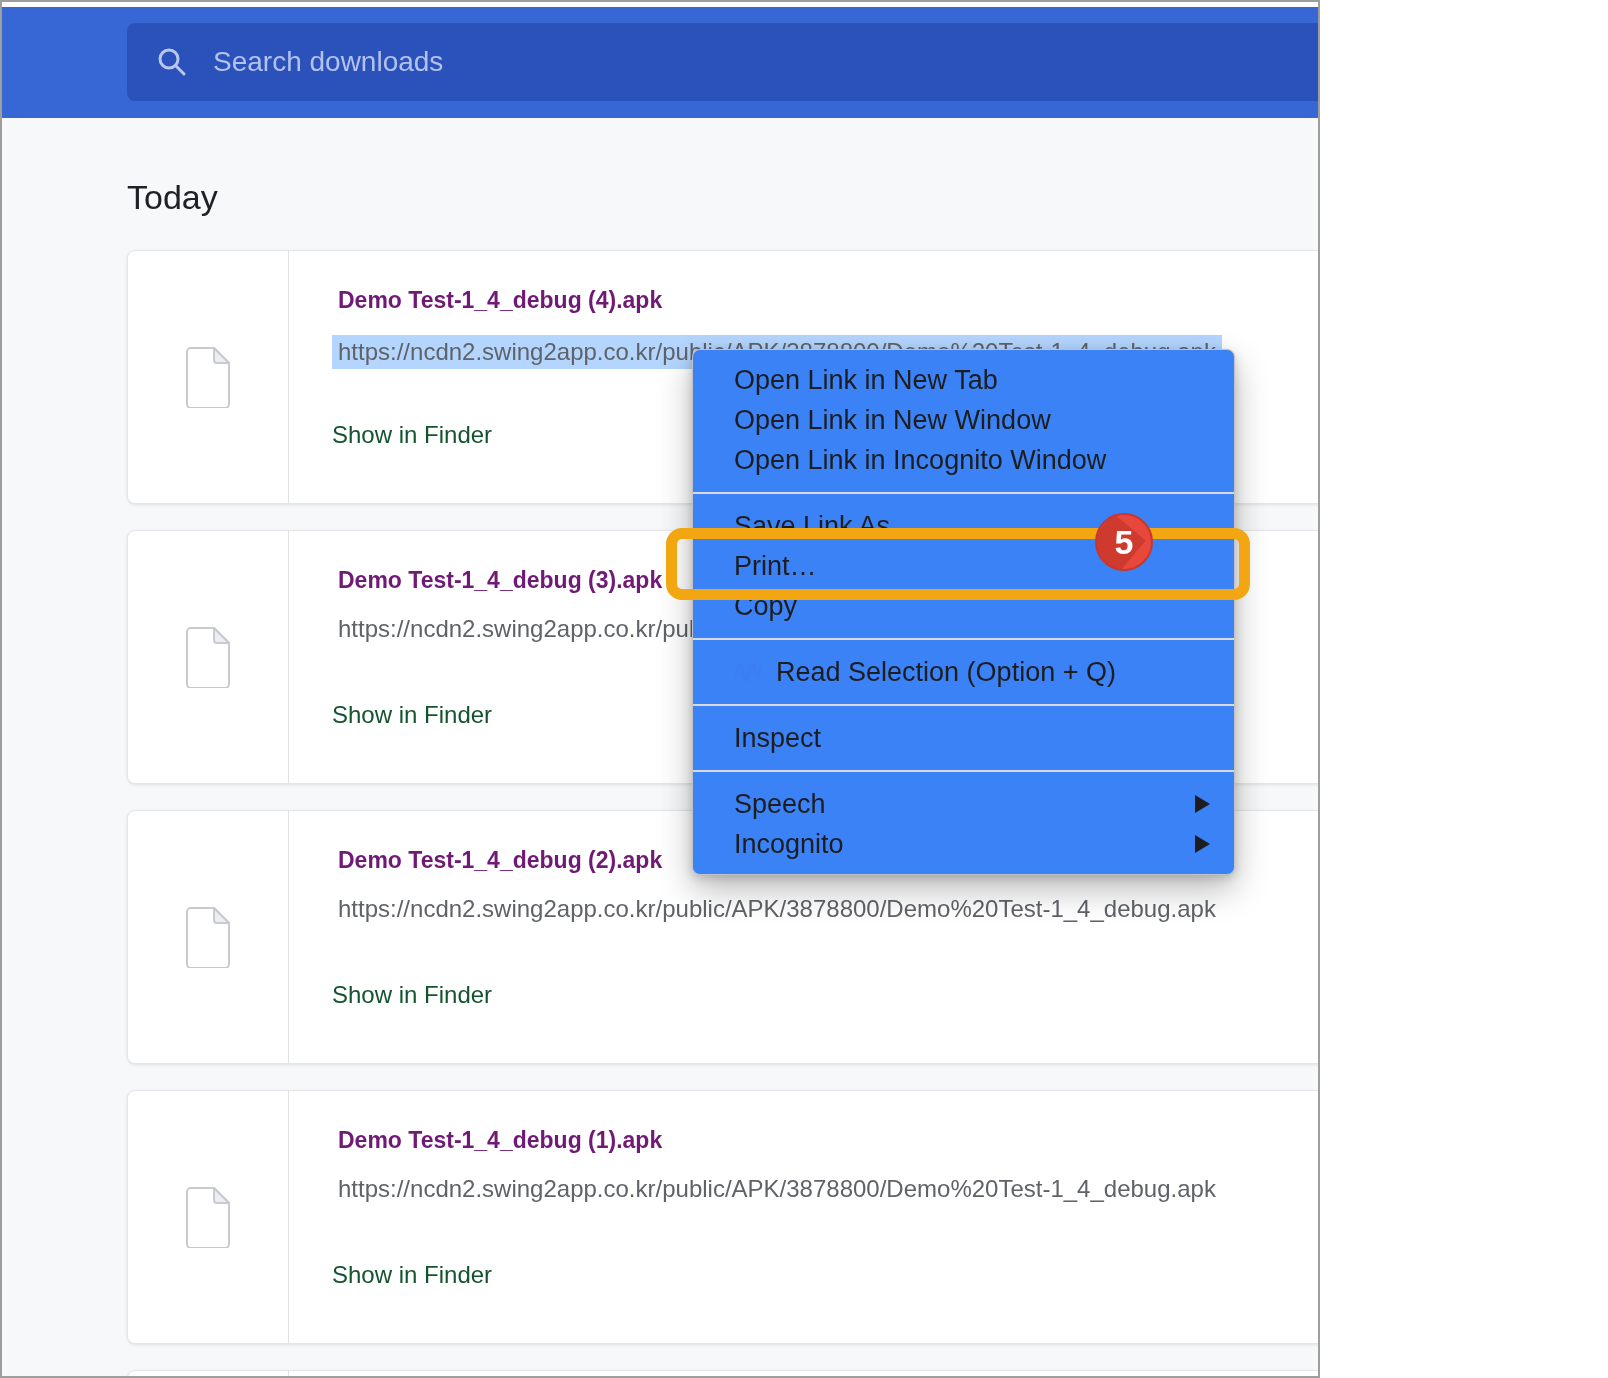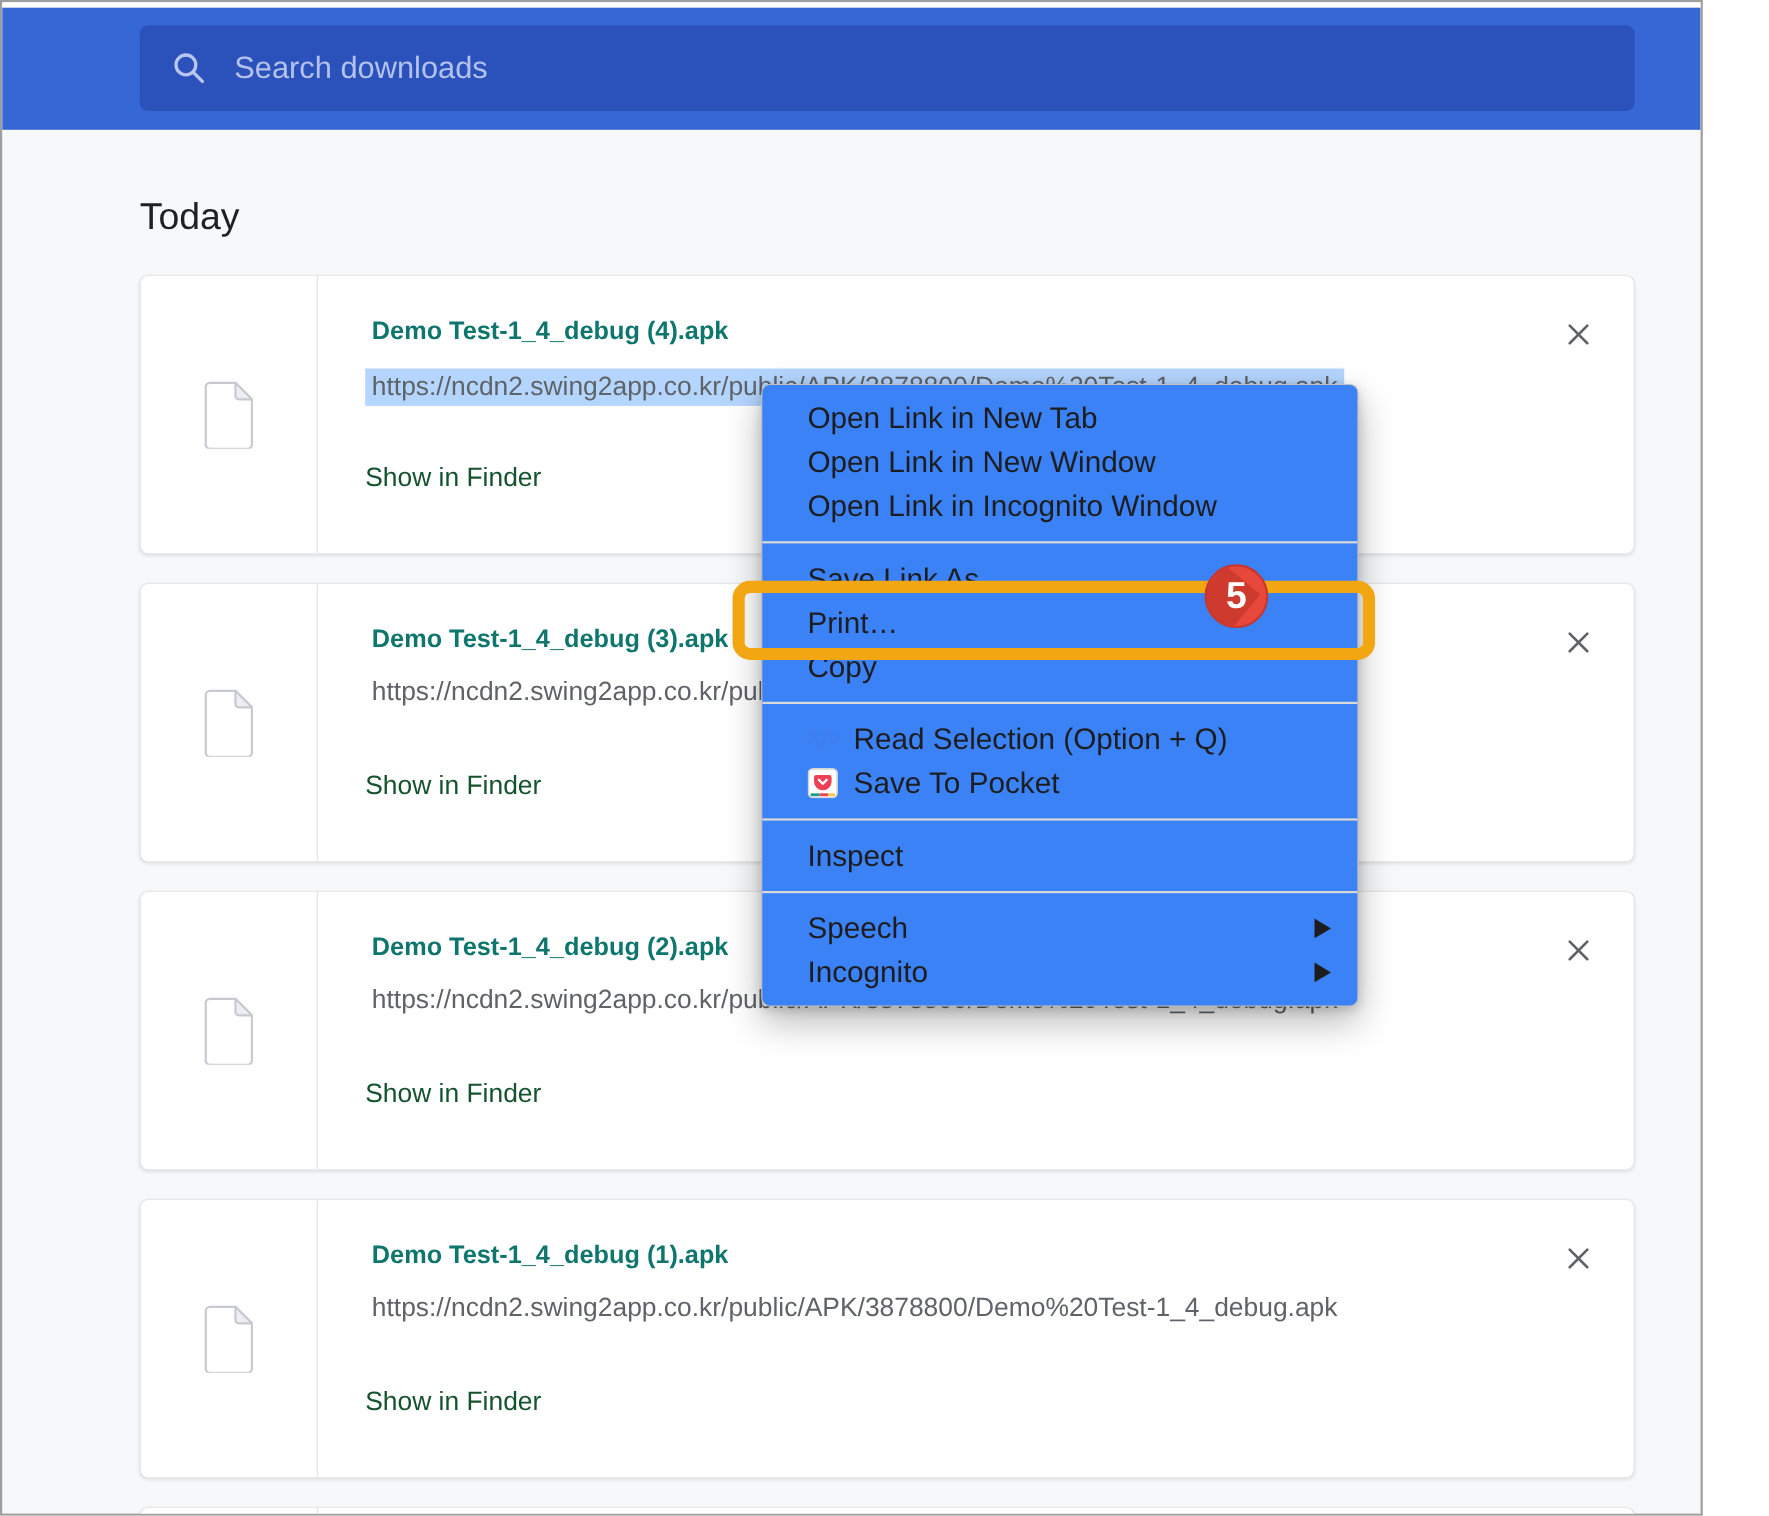--- a/index.html
+++ b/index.html
@@ -1,38 +1,38 @@
 <!DOCTYPE html>
 <html><head>
 <meta charset="utf-8">
 <style>
   html,body{margin:0;padding:0;background:#fff;}
   .page{
-    position:relative;width:1548px;height:1378px;box-sizing:border-box;
+    position:relative;width:1320px;height:1378px;box-sizing:border-box;
     background:#f7f8fa;border:2px solid #9e9e9e;overflow:hidden;
     font-family:"Liberation Sans", sans-serif;
   }
   .topstrip{position:absolute;left:0;top:0;right:0;height:5px;background:#ffffff;}
   .header{position:absolute;left:0;top:5px;right:0;height:111px;background:#3767d5;}
   .searchbox{
     position:absolute;left:125px;top:16px;width:1359px;height:78px;
     background:#2b51bb;border-radius:8px;display:flex;align-items:center;box-sizing:border-box;
   }
   .search-icon{margin-left:28px;display:flex;flex:none;}
   .search-placeholder{margin-left:24px;font-size:28px;color:#b3c2ec;}
   .today{position:absolute;left:125px;top:176px;font-size:34px;color:#202124;}
 
   .card{
     position:absolute;left:125px;width:1359px;height:254px;background:#ffffff;
     border:1px solid #e4e6e9;border-radius:8px;box-shadow:0 1px 3px rgba(60,64,67,.12);
     box-sizing:border-box;
   }
   .vdivider{position:absolute;left:160px;top:0;bottom:0;width:1px;background:#dfe1e5;}
   .file-icon{position:absolute;left:56px;top:95px;}
-  .dl-title{position:absolute;left:210px;top:36px;font-size:23px;font-weight:600;color:#0f766e;white-space:nowrap;}
+  .dl-title{position:absolute;left:210px;top:36px;font-size:23px;font-weight:600;color:#701a75;white-space:nowrap;}
   .dl-url{position:absolute;left:210px;top:84px;font-size:24px;color:#5f6368;white-space:nowrap;}
   .dl-url .sel{background:#b4d5fe;display:inline-block;padding:3px 6px;margin-left:-6px;}
   .dl-action{position:absolute;left:204px;top:170px;font-size:24px;color:#14532d;white-space:nowrap;cursor:pointer;}
   .close-btn{position:absolute;left:1294px;top:40px;width:26px;height:26px;background:none;border:none;padding:0;cursor:pointer;display:flex;}
 
   .menu{
     position:absolute;left:690px;top:347px;width:543px;z-index:10;box-sizing:border-box;
     background:#3b82f6;border:1px solid #c2c2c2;border-radius:8px;padding:10px 0;
     box-shadow:0 14px 34px rgba(0,0,0,.28), 0 3px 10px rgba(0,0,0,.16);
   }
@@ -180,33 +180,20 @@
     </div>
     <div class="msep"></div>
     <div class="mi">
       <span class="ico">
         <svg width="28" height="28" viewBox="0 0 28 28" fill="none">
           <path d="M2 17 C4 5 7 5 9 15 C11 25 13 25 15 14 C17 3 19 3 21 13 C22.5 19 25 19 27 10" stroke="#3f7df2" stroke-width="3.2" stroke-linecap="round"></path>
         </svg>
       </span>
       <span>Read Selection (Option + Q)</span>
     </div>
-    <div class="mi">
-      <span class="ico">
-        <svg width="28" height="28" viewBox="0 0 28 28">
-          <rect x="1" y="1" width="26" height="26" rx="4" fill="#ffffff" stroke="#d5d5d5" stroke-width="1.5"></rect>
-          <path d="M6 8.5 a2 2 0 0 1 2 -2 h12 a2 2 0 0 1 2 2 v4 a8 8 0 0 1 -16 0 z" fill="#ee4056"></path>
-          <path d="M10.5 11 L14 14.5 L17.5 11" stroke="#ffffff" stroke-width="2.2" fill="none" stroke-linecap="round" stroke-linejoin="round"></path>
-          <rect x="3" y="23.2" width="8" height="2.6" fill="#19a08d"></rect>
-          <rect x="11" y="23.2" width="8" height="2.6" fill="#ee4056"></rect>
-          <rect x="19" y="23.2" width="6" height="2.6" fill="#f6c54b"></rect>
-        </svg>
-      </span>
-      <span>Save To Pocket</span>
-    </div>
     <div class="msep"></div>
     <div class="mi">
       <span>Inspect</span>
     </div>
     <div class="msep"></div>
     <div class="mi">
       <span>Speech</span>
       <span class="sub-arrow"></span>
     </div>
     <div class="mi">

